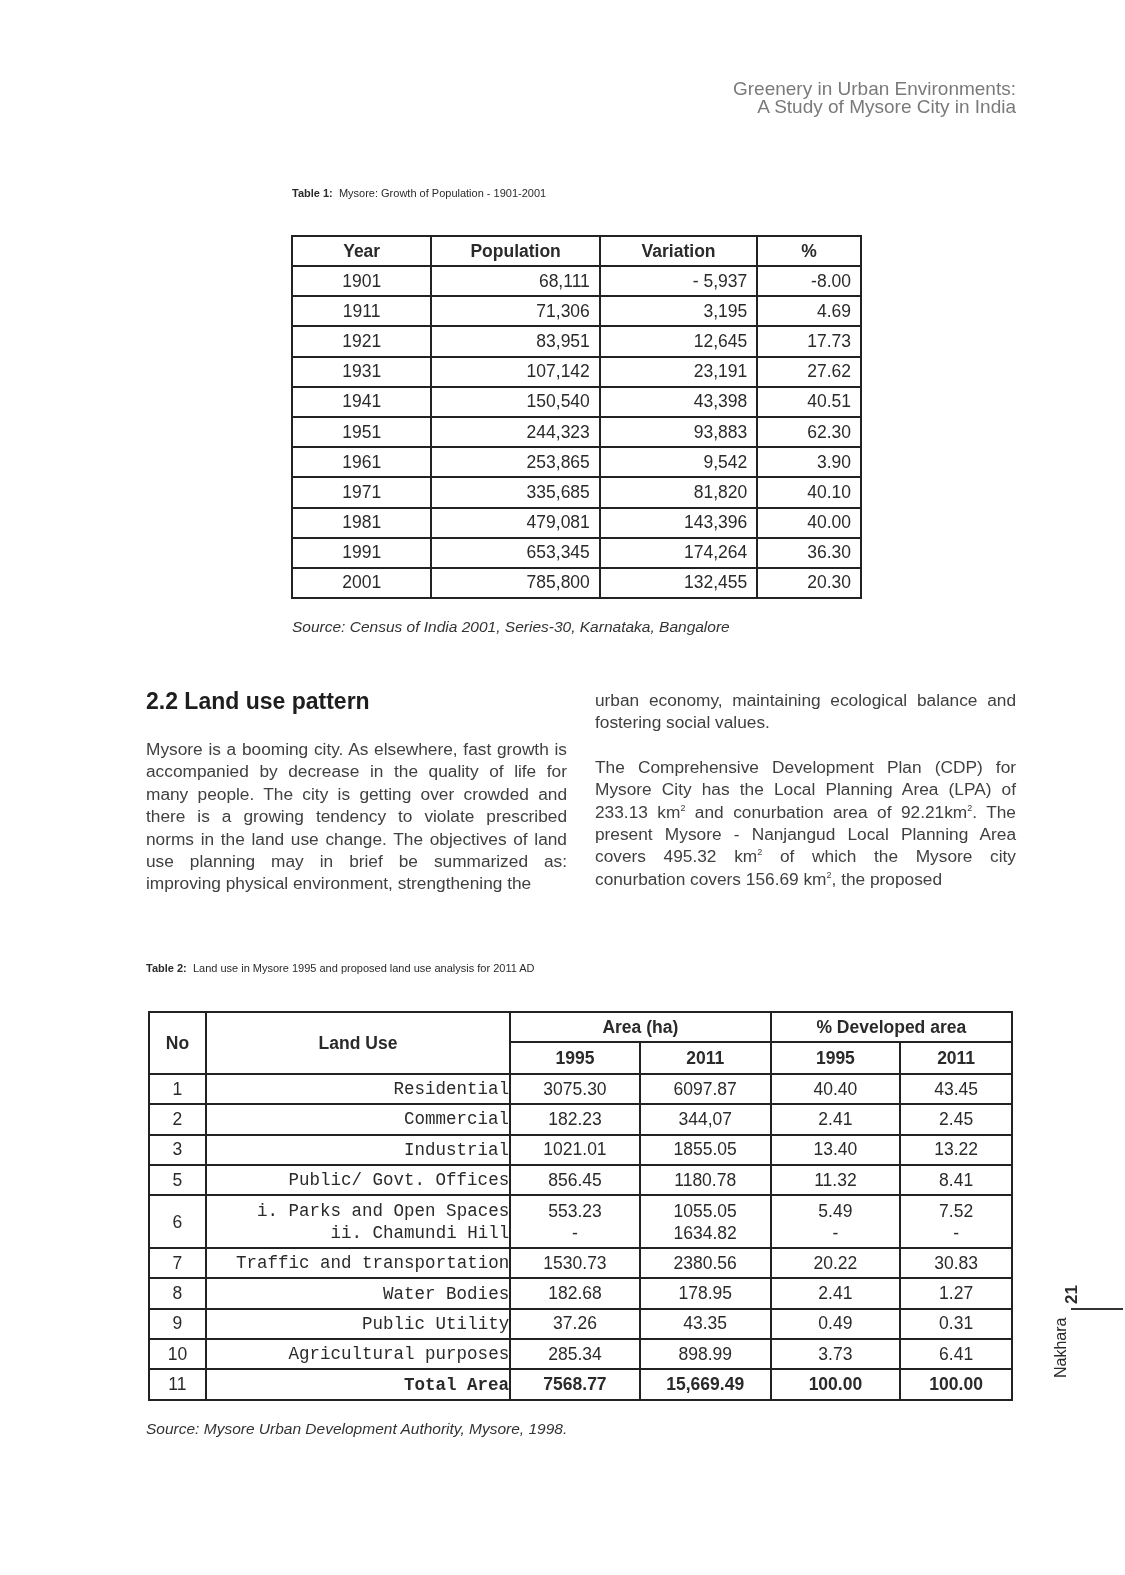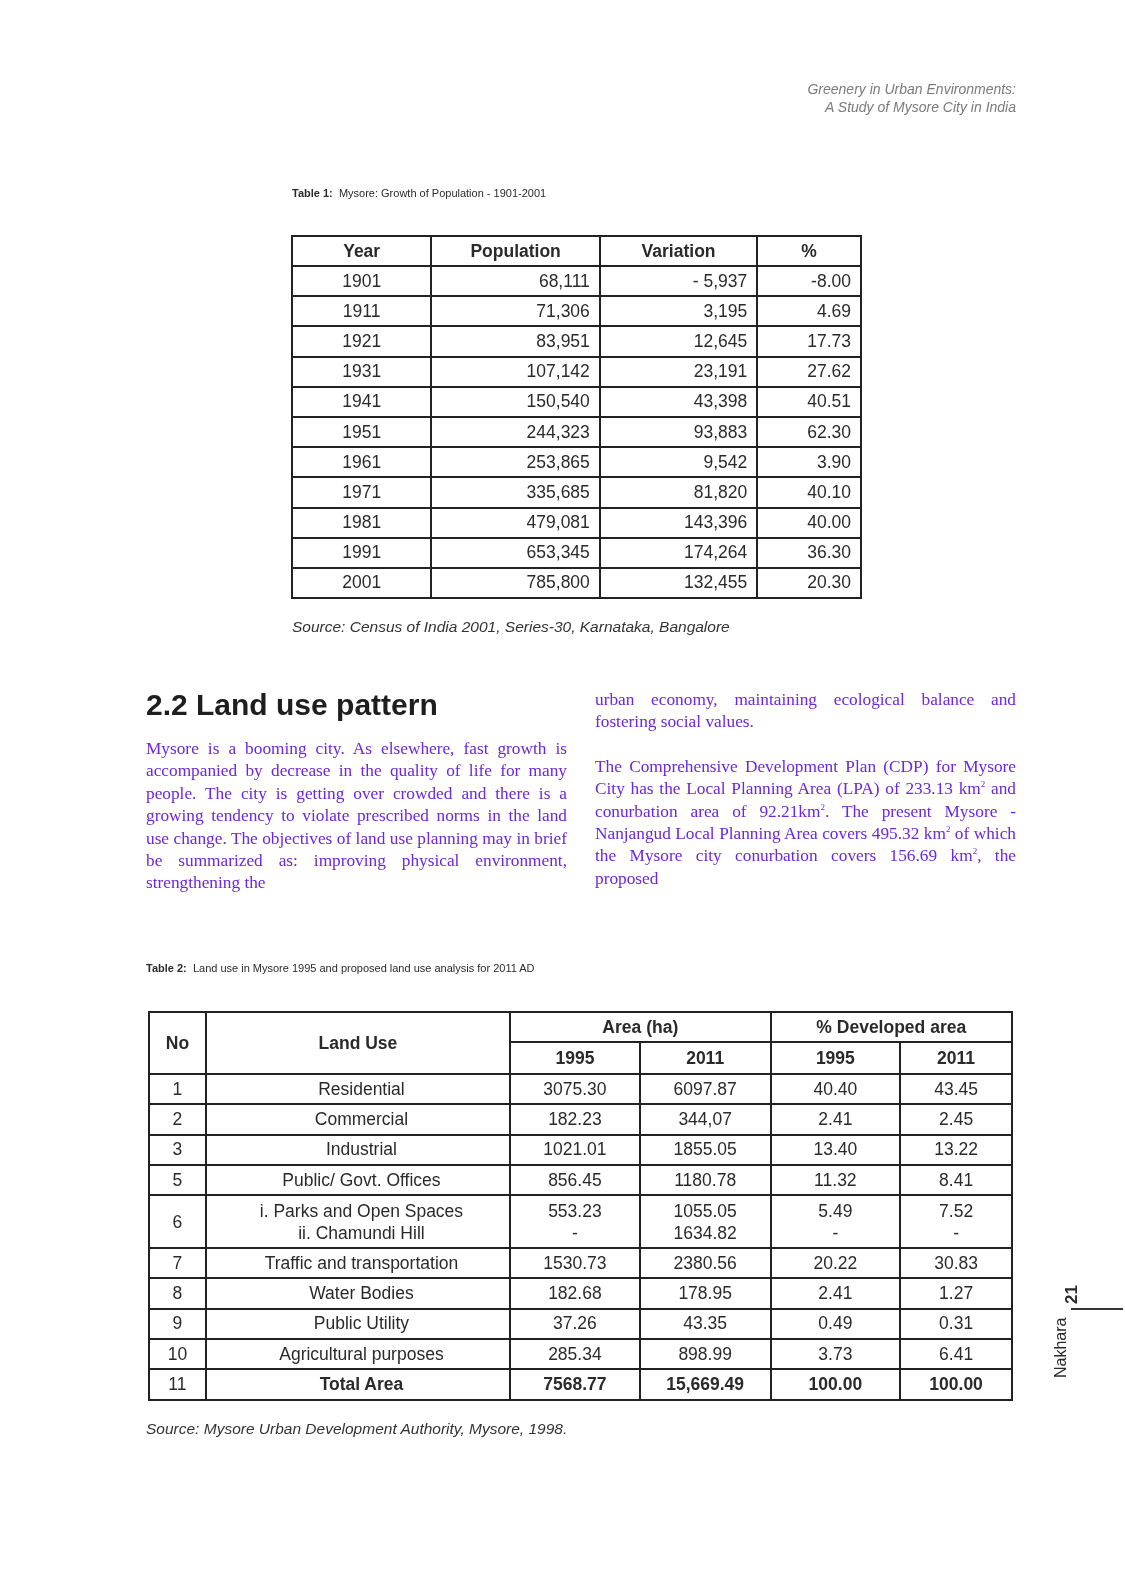--- a/index.html
+++ b/index.html
@@ -1,43 +1,43 @@
 <!DOCTYPE html>
 <html><head>
 <meta charset="utf-8">
 <style>
   * { box-sizing: border-box; margin: 0; padding: 0; }
   html, body { width: 1125px; height: 1575px; background: #ffffff; }
   body { position: relative; font-family: "Liberation Sans", sans-serif; color: #2a2a2a; overflow: hidden; }
 
-  .running-header { position: absolute; right: 109px; top: 80px; text-align: right; font-style: italic; font-size: 14px; line-height: 18px; color: #7a7a7a; }
+  .running-header { position: absolute; right: 109px; top: 80px; text-align: right; font-size: 19px; line-height: 18px; color: #7a7a7a; }
 
   .caption { position: absolute; font-size: 11px; color: #2a2a2a; }
   .caption b { font-weight: bold; }
 
   table { border-collapse: collapse; position: absolute; }
   td, th { border: 2px solid #222; font-size: 17.5px; color: #2a2a2a; }
 
   #t1 { left: 291px; top: 235px; width: 571px; }
   #t1 th { height: 30px; font-weight: bold; text-align: center; border-radius: 14px; }
   #t1 td { height: 30.2px; text-align: right; padding-right: 9px; }
   #t1 td.c { text-align: center; padding-right: 0; }
 
   .source { position: absolute; font-style: italic; font-size: 15.5px; color: #333; }
 
-  .heading { position: absolute; left: 146px; top: 688px; font-size: 30px; font-weight: bold; color: #1e1e1e; }
-
-  .col { position: absolute; width: 421px; font-size: 17.3px; line-height: 22.4px; text-align: justify; color: #6d28d9; font-family: Liberation Serif, serif; }
+  .heading { position: absolute; left: 146px; top: 688px; font-size: 23px; font-weight: bold; color: #1e1e1e; }
+
+  .col { position: absolute; width: 421px; font-size: 17.3px; line-height: 22.4px; text-align: justify; color: #404040; }
   .col p { margin-bottom: 22px; }
   sup { font-size: 9px; vertical-align: super; line-height: 0; }
 
   #t2 { left: 148px; top: 1011px; width: 865px; }
   #t2 th { font-weight: bold; text-align: center; height: 32px; }
   #t2 td { height: 30.3px; text-align: center; }
-  #t2 td.lu { text-align: center; padding-left: 7px; }
+  #t2 td.lu { text-align: right; padding-left: 7px; font-family: Liberation Mono, monospace; }
   #t2 tr.tall td { height: 53px; line-height: 22px; }
   #t2 tr.total td { font-weight: bold; border-radius: 10px; }
 
   .side { position: absolute; left: 1048px; top: 1268px; width: 75px; height: 115px; }
   .side .pn { position: absolute; left: 14px; top: 0px; font-size: 17px; font-weight: bold; transform: rotate(-90deg); transform-origin: left top; top: 36px; color: #2a2a2a; }
   .side .rule { position: absolute; left: 23px; top: 40px; width: 52px; height: 1.5px; background: #333; }
   .side .mag { position: absolute; left: 4px; top: 110px; font-size: 16px; transform: rotate(-90deg); transform-origin: left top; color: #2a2a2a; }
 </style>
 </head>
 <body>

